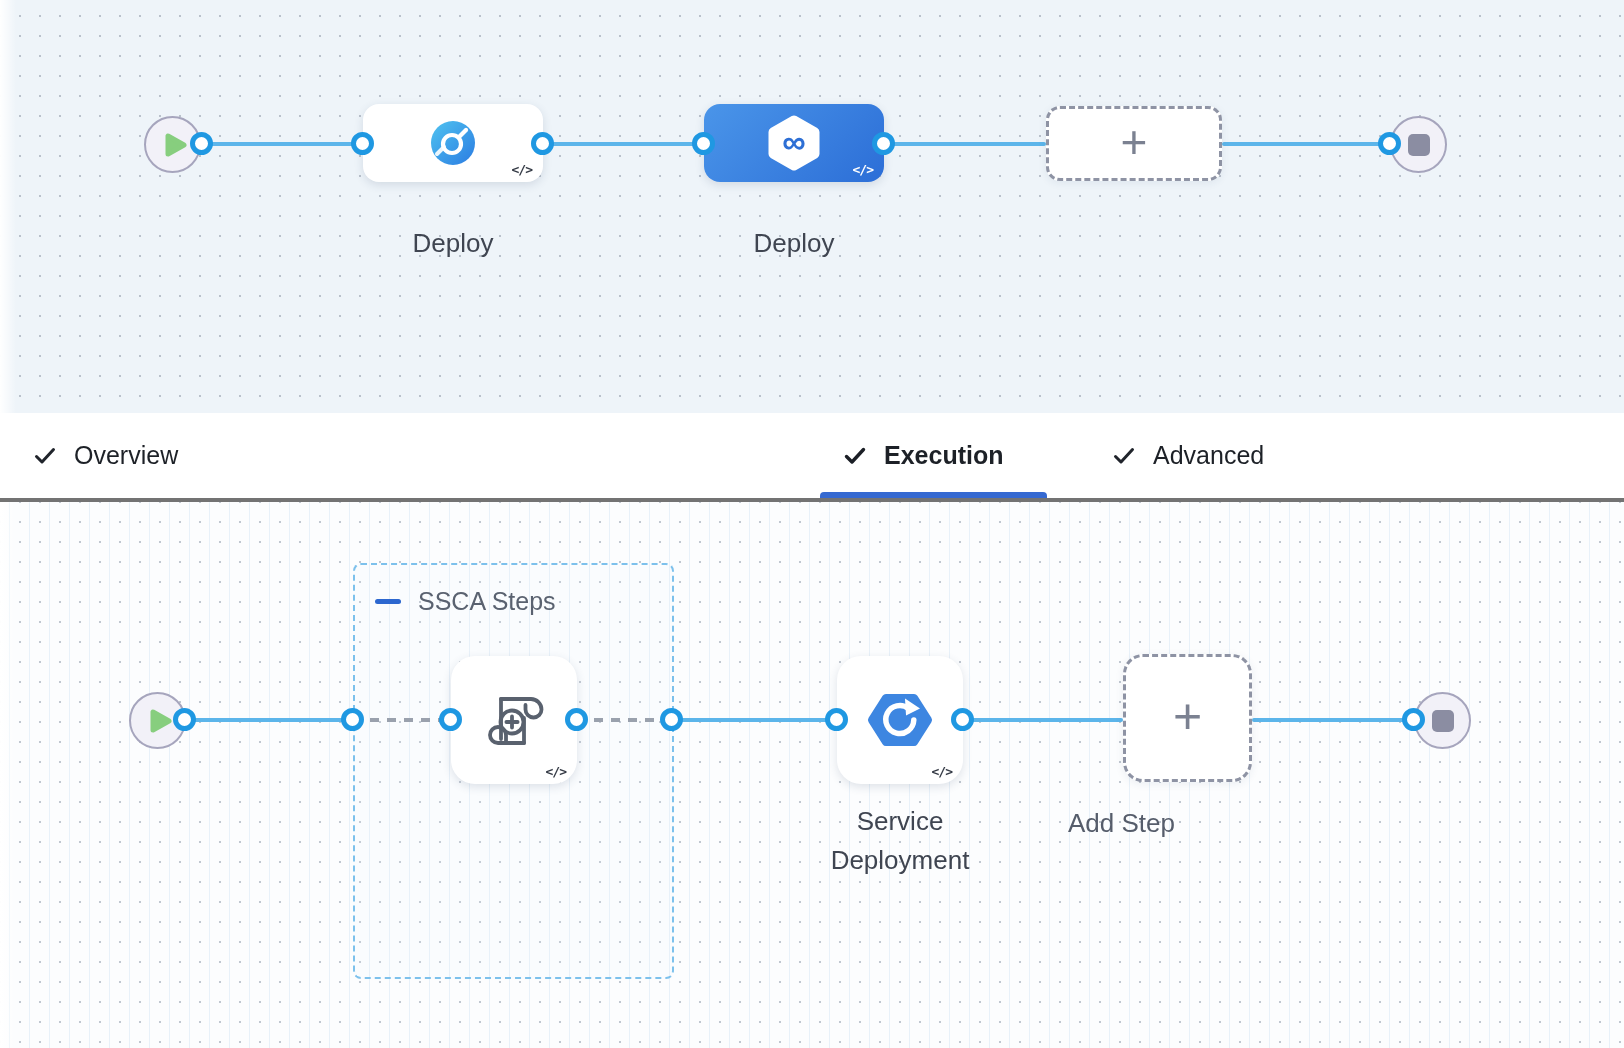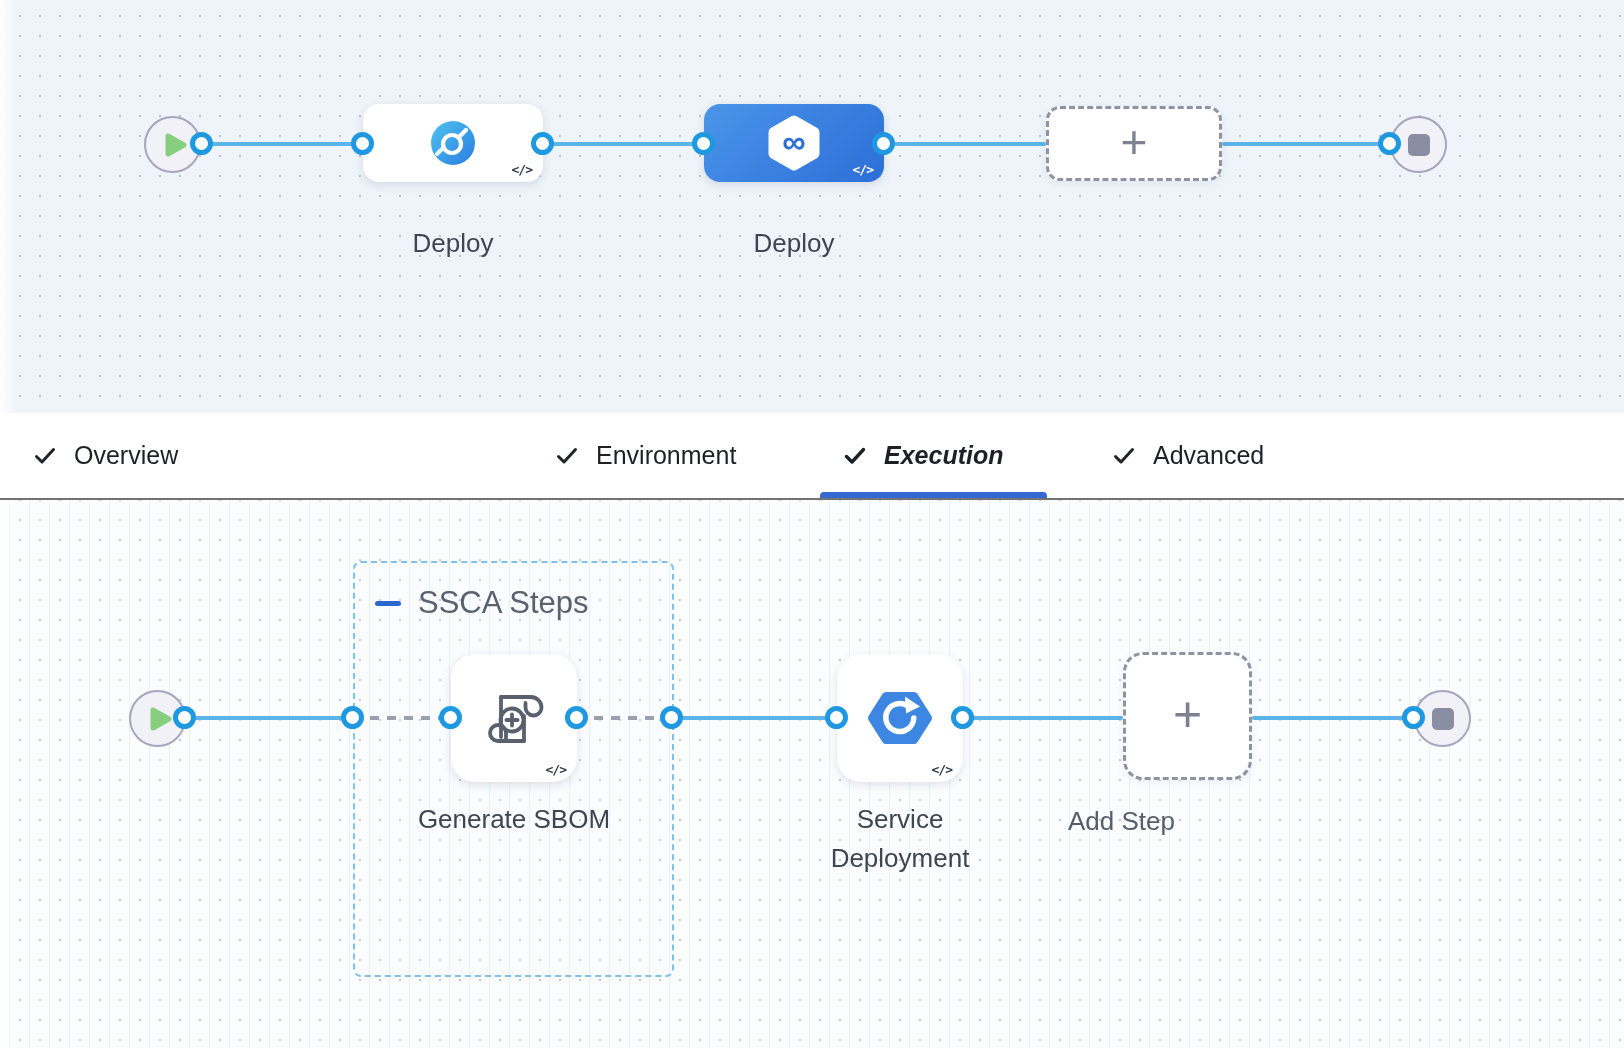--- a/index.html
+++ b/index.html
@@ -64,27 +64,27 @@
 
   .icon-wrap{position:relative;display:flex;align-items:center;justify-content:center;}
   .infinity-glyph{position:absolute;inset:0;display:flex;align-items:center;justify-content:center;
     color:#2d6fd5;font-weight:bold;font-size:33px;padding-bottom:3px;}
 
   
   .group-box{position:absolute;border:2px dashed #7dc1ec;border-radius:8px;
     background:rgba(235,246,253,0.12);z-index:0;box-sizing:border-box;}
   .group-head{position:absolute;left:20px;top:22px;display:flex;align-items:center;gap:17px;}
   .minus-pill{width:26px;height:5px;background:#2c67cf;border-radius:3px;}
-  .group-label{font-size:31px;color:#5a6270;}
-
-  
-  .tabbar{position:relative;height:85px;background:#fff;border-bottom:2px solid #737373;z-index:2;}
+  .group-label{font-size:25px;color:#5a6270;}
+
+  
+  .tabbar{position:relative;height:85px;background:#fff;border-bottom:4px solid #737373;z-index:2;}
   .tab{position:absolute;top:0;bottom:0;display:flex;align-items:center;gap:17px;
     font-size:25px;color:#1d2127;font-weight:500;cursor:default;}
-  .tab.active{font-weight:700;font-style:italic;}
+  .tab.active{font-weight:700;}
   .tab-underline{position:absolute;bottom:0;left:820px;width:227px;height:6px;
     background:#3569d1;border-radius:4px 4px 0 0;}
 </style>
 </head>
 <body>
 
 <div class="screen">
 
   <div class="canvas canvas-top">
     <div class="edge-fade"></div>
@@ -146,26 +146,20 @@
     <div class="port" style="left:1378px;top:132px;"></div>
   </div>
 
   <div class="tabbar">
     <div class="tab" style="left:33px;">
       <svg width="24" height="24" viewBox="0 0 24 24">
         <path d="M3.5 12.5 L9 18 L20.5 5.5" fill="none" stroke="#20242b" stroke-width="3" stroke-linecap="round" stroke-linejoin="round"></path>
       </svg>
       <span>Overview</span>
     </div>
-    <div class="tab" style="left:555px;">
-      <svg width="24" height="24" viewBox="0 0 24 24">
-        <path d="M3.5 12.5 L9 18 L20.5 5.5" fill="none" stroke="#20242b" stroke-width="3" stroke-linecap="round" stroke-linejoin="round"></path>
-      </svg>
-      <span>Environment</span>
-    </div>
     <div class="tab active" style="left:843px;">
       <svg width="24" height="24" viewBox="0 0 24 24">
         <path d="M3.5 12.5 L9 18 L20.5 5.5" fill="none" stroke="#1b1f26" stroke-width="3.4" stroke-linecap="round" stroke-linejoin="round"></path>
       </svg>
       <span>Execution</span>
     </div>
     <div class="tab" style="left:1112px;">
       <svg width="24" height="24" viewBox="0 0 24 24">
         <path d="M3.5 12.5 L9 18 L20.5 5.5" fill="none" stroke="#20242b" stroke-width="3" stroke-linecap="round" stroke-linejoin="round"></path>
       </svg>
@@ -205,21 +199,20 @@
             <path d="M25 17 V57"></path>
             <path d="M48 36 V61"></path>
             <path d="M48 61 H22 a8 8 0 0 1 0 -16 c4.4 0 8 3.6 8 8 v6"></path>
             <circle cx="36" cy="40" r="11.5"></circle>
             <path d="M36 34.4 V45.6 M30.4 40 H41.6"></path>
           </g>
         </svg>
       </span>
       <span class="code-badge">&lt;/&gt;</span>
     </div>
-    <div class="node-label" style="left:364px;top:300px;width:300px;">Generate SBOM</div>
 
     <div class="node node-step" style="left:837px;top:154px;width:126px;height:128px;">
       <span class="icon-wrap">
         <svg width="66" height="66" viewBox="0 0 66 66">
           <polygon points="5,33 19,11 47,11 61,33 47,55 19,55" fill="#3d86e1" stroke="#3d86e1" stroke-width="8" stroke-linejoin="round"></polygon>
           <path d="M41.5 21.5 A 14 14 0 1 0 46.8 33" fill="none" stroke="#fff" stroke-width="5.5" stroke-linecap="round"></path>
           <polygon points="38,11.5 53,21.5 39,28.5" fill="#fff"></polygon>
         </svg>
       </span>
       <span class="code-badge">&lt;/&gt;</span>

